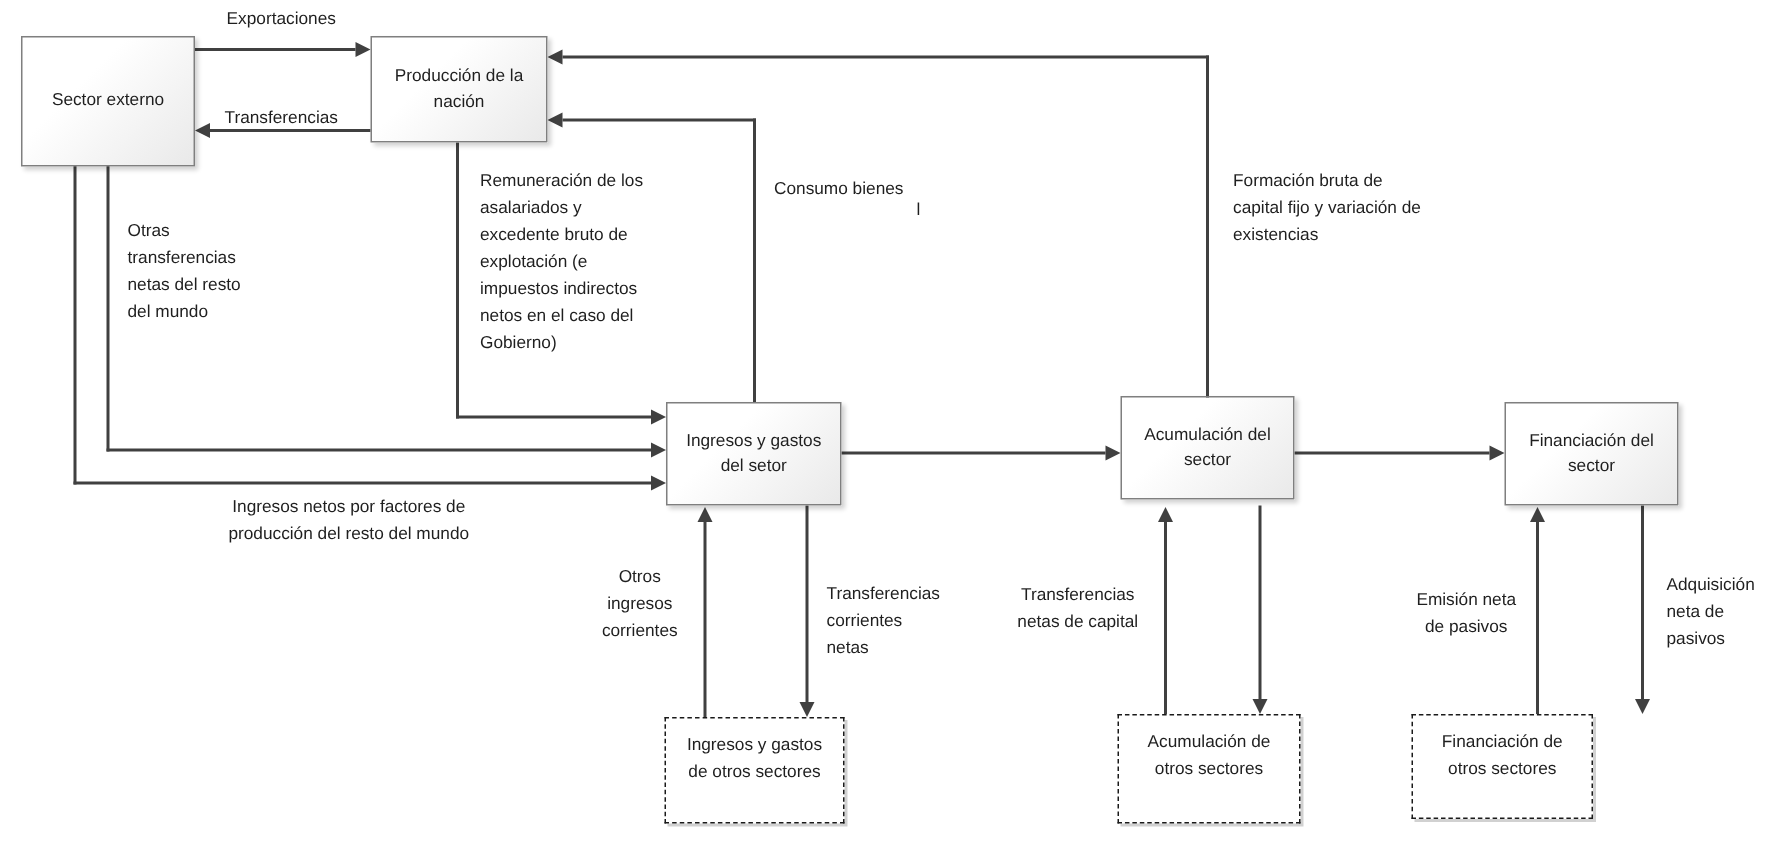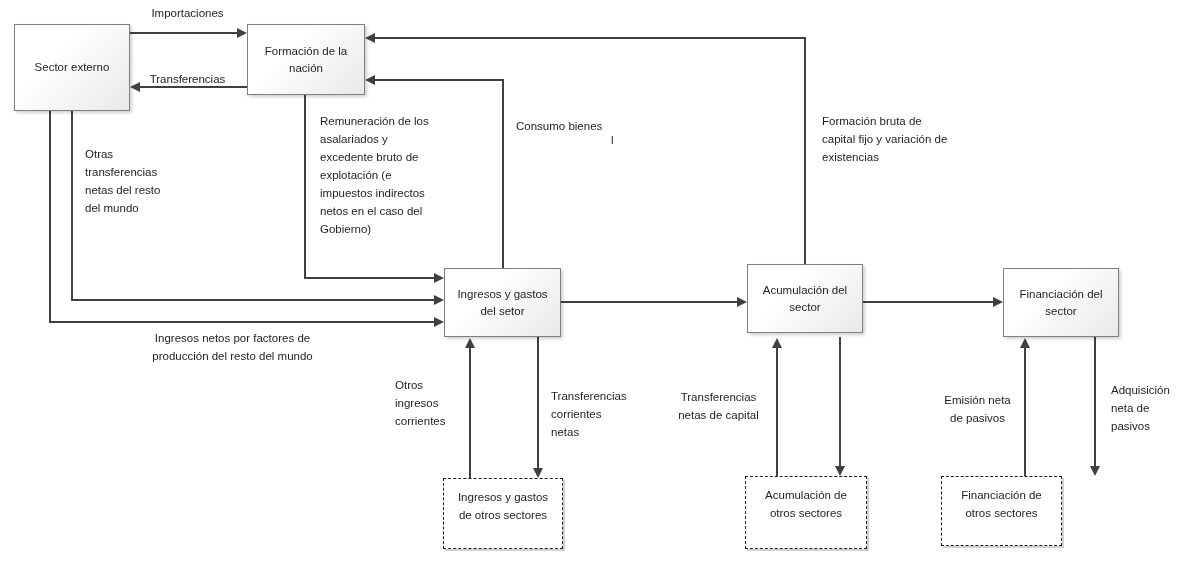--- a/index.html
+++ b/index.html
@@ -28,21 +28,21 @@
   .hl{position:absolute;height:2px;background:#404040;}
   .vl{position:absolute;width:2px;background:#404040;}
   
   .ar{position:absolute;width:0;height:0;border-top:5px solid transparent;border-bottom:5px solid transparent;border-left:10px solid #404040;}
   .al{position:absolute;width:0;height:0;border-top:5px solid transparent;border-bottom:5px solid transparent;border-right:10px solid #404040;}
   .au{position:absolute;width:0;height:0;border-left:5px solid transparent;border-right:5px solid transparent;border-bottom:10px solid #404040;}
   .ad{position:absolute;width:0;height:0;border-left:5px solid transparent;border-right:5px solid transparent;border-top:10px solid #404040;}
   
   .lbl{position:absolute;font-size:11.5px;line-height:18px;white-space:pre-line;}
   .c{text-align:center;}
-  .r{text-align:left;}
+  .r{text-align:center;}
 </style>
 </head>
 <body>
 
 <div class="canvas">
 
   <div class="hl" style="left:130px;top:32px;width:107px"></div>
   <div class="ar" style="left:237px;top:28px"></div>
 
   <div class="hl" style="left:140px;top:86px;width:107px"></div>
@@ -89,21 +89,21 @@
   <div class="vl" style="left:1024px;top:348px;height:128px"></div>
   <div class="au" style="left:1020px;top:338px"></div>
 
   <div class="vl" style="left:1094px;top:337px;height:129px"></div>
   <div class="ad" style="left:1090px;top:466px"></div>
 
   <div class="box" style="left:14px;top:24px;width:116px;height:87px">
     <span>Sector externo</span>
   </div>
   <div class="box" style="left:247px;top:24px;width:118px;height:71px">
-    <span>Formación de la
+    <span>Producción de la
 nación</span>
   </div>
   <div class="box" style="left:444px;top:268px;width:117px;height:69px">
     <span>Ingresos y gastos
 del setor</span>
   </div>
   <div class="box" style="left:747px;top:264px;width:116px;height:69px">
     <span>Acumulación del
 sector</span>
   </div>
@@ -118,21 +118,21 @@
   </div>
   <div class="dashedbox" style="left:745px;top:476px;width:122px;height:73px">
     <span>Acumulación de
 otros sectores</span>
   </div>
   <div class="dashedbox" style="left:941px;top:476px;width:121px;height:70px">
     <span>Financiación de
 otros sectores</span>
   </div>
 
-  <div class="lbl c" style="left:140px;top:4px;width:95px">Importaciones</div>
+  <div class="lbl c" style="left:140px;top:4px;width:95px">Exportaciones</div>
   <div class="lbl c" style="left:140px;top:70px;width:95px">Transferencias</div>
   <div class="lbl" style="left:85px;top:145px;width:100px">Otras
 transferencias
 netas del resto
 del mundo</div>
   <div class="lbl" style="left:320px;top:112px;width:132px">Remuneración de los
 asalariados y
 excedente bruto de
 explotación (e
 impuestos indirectos

